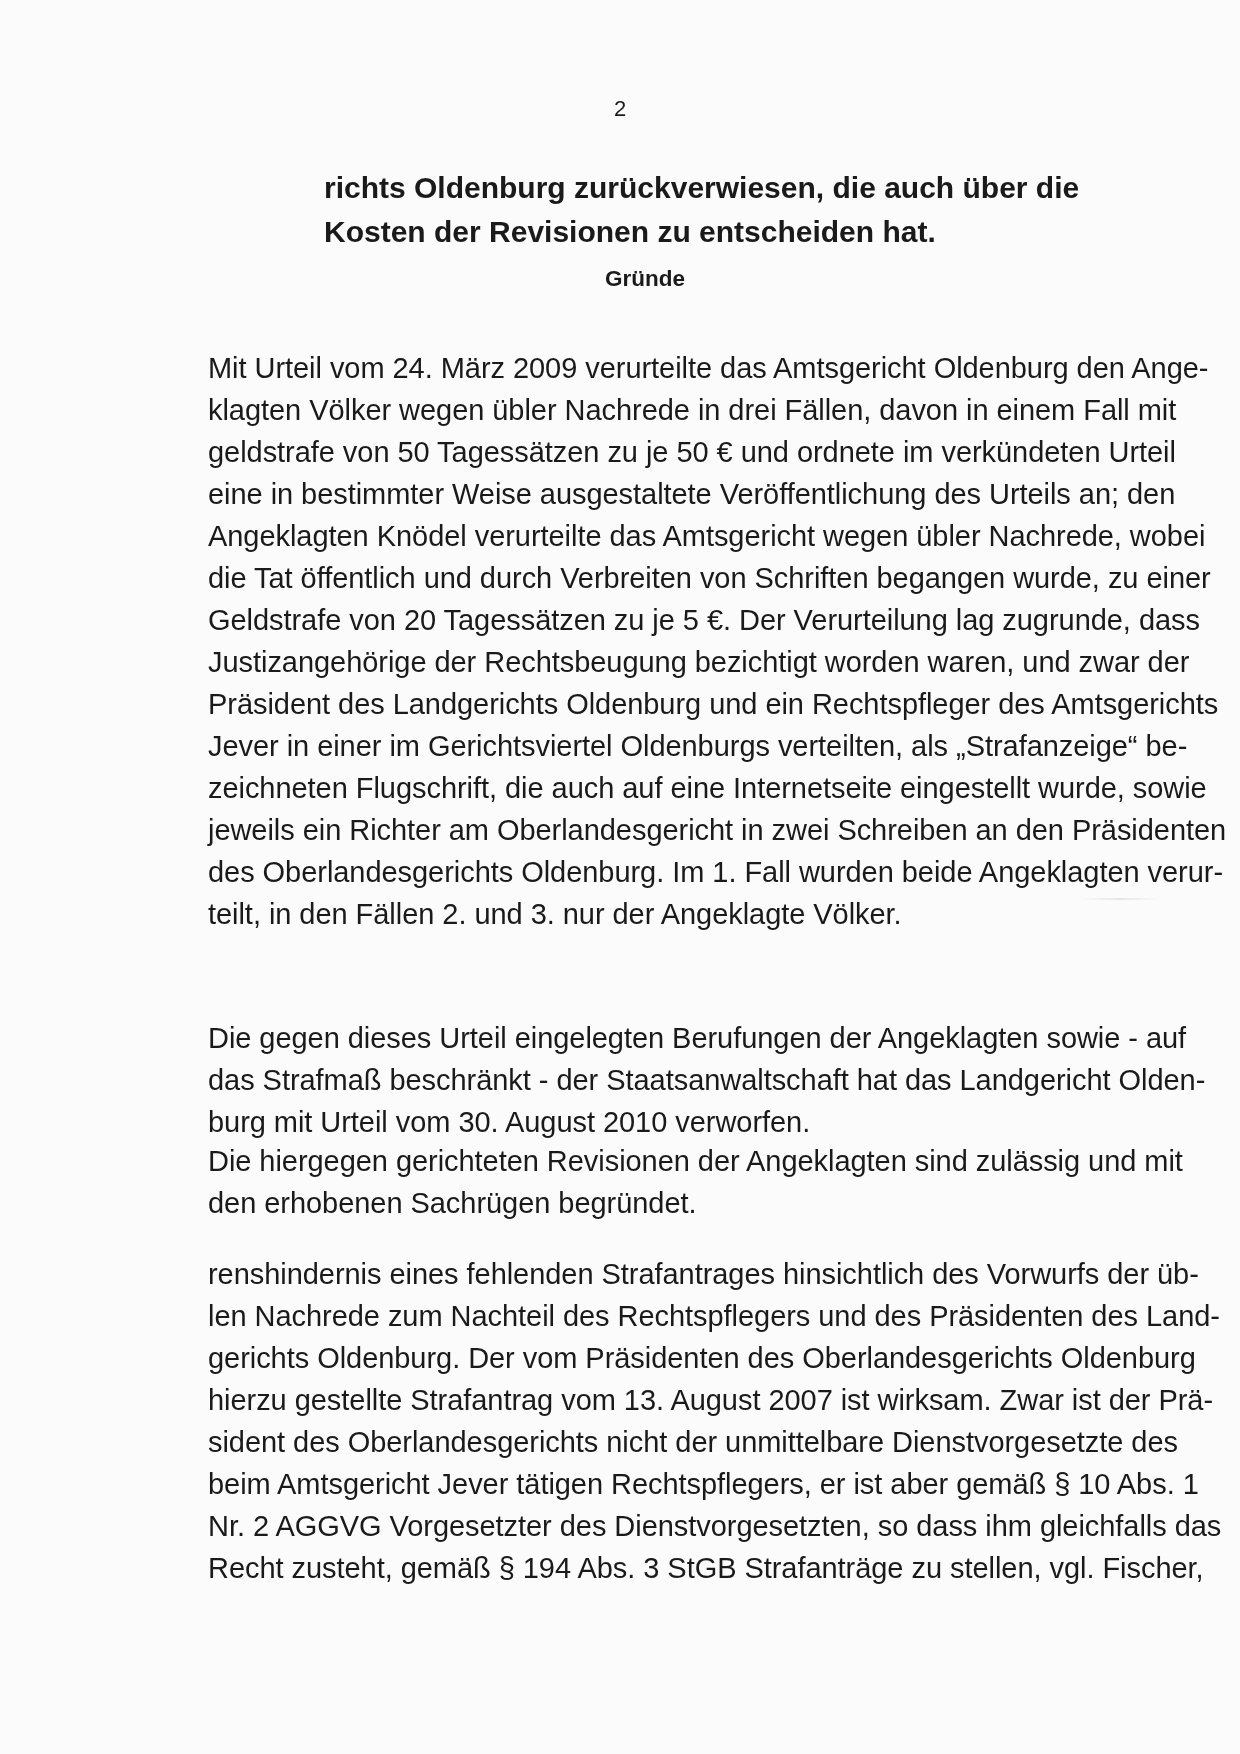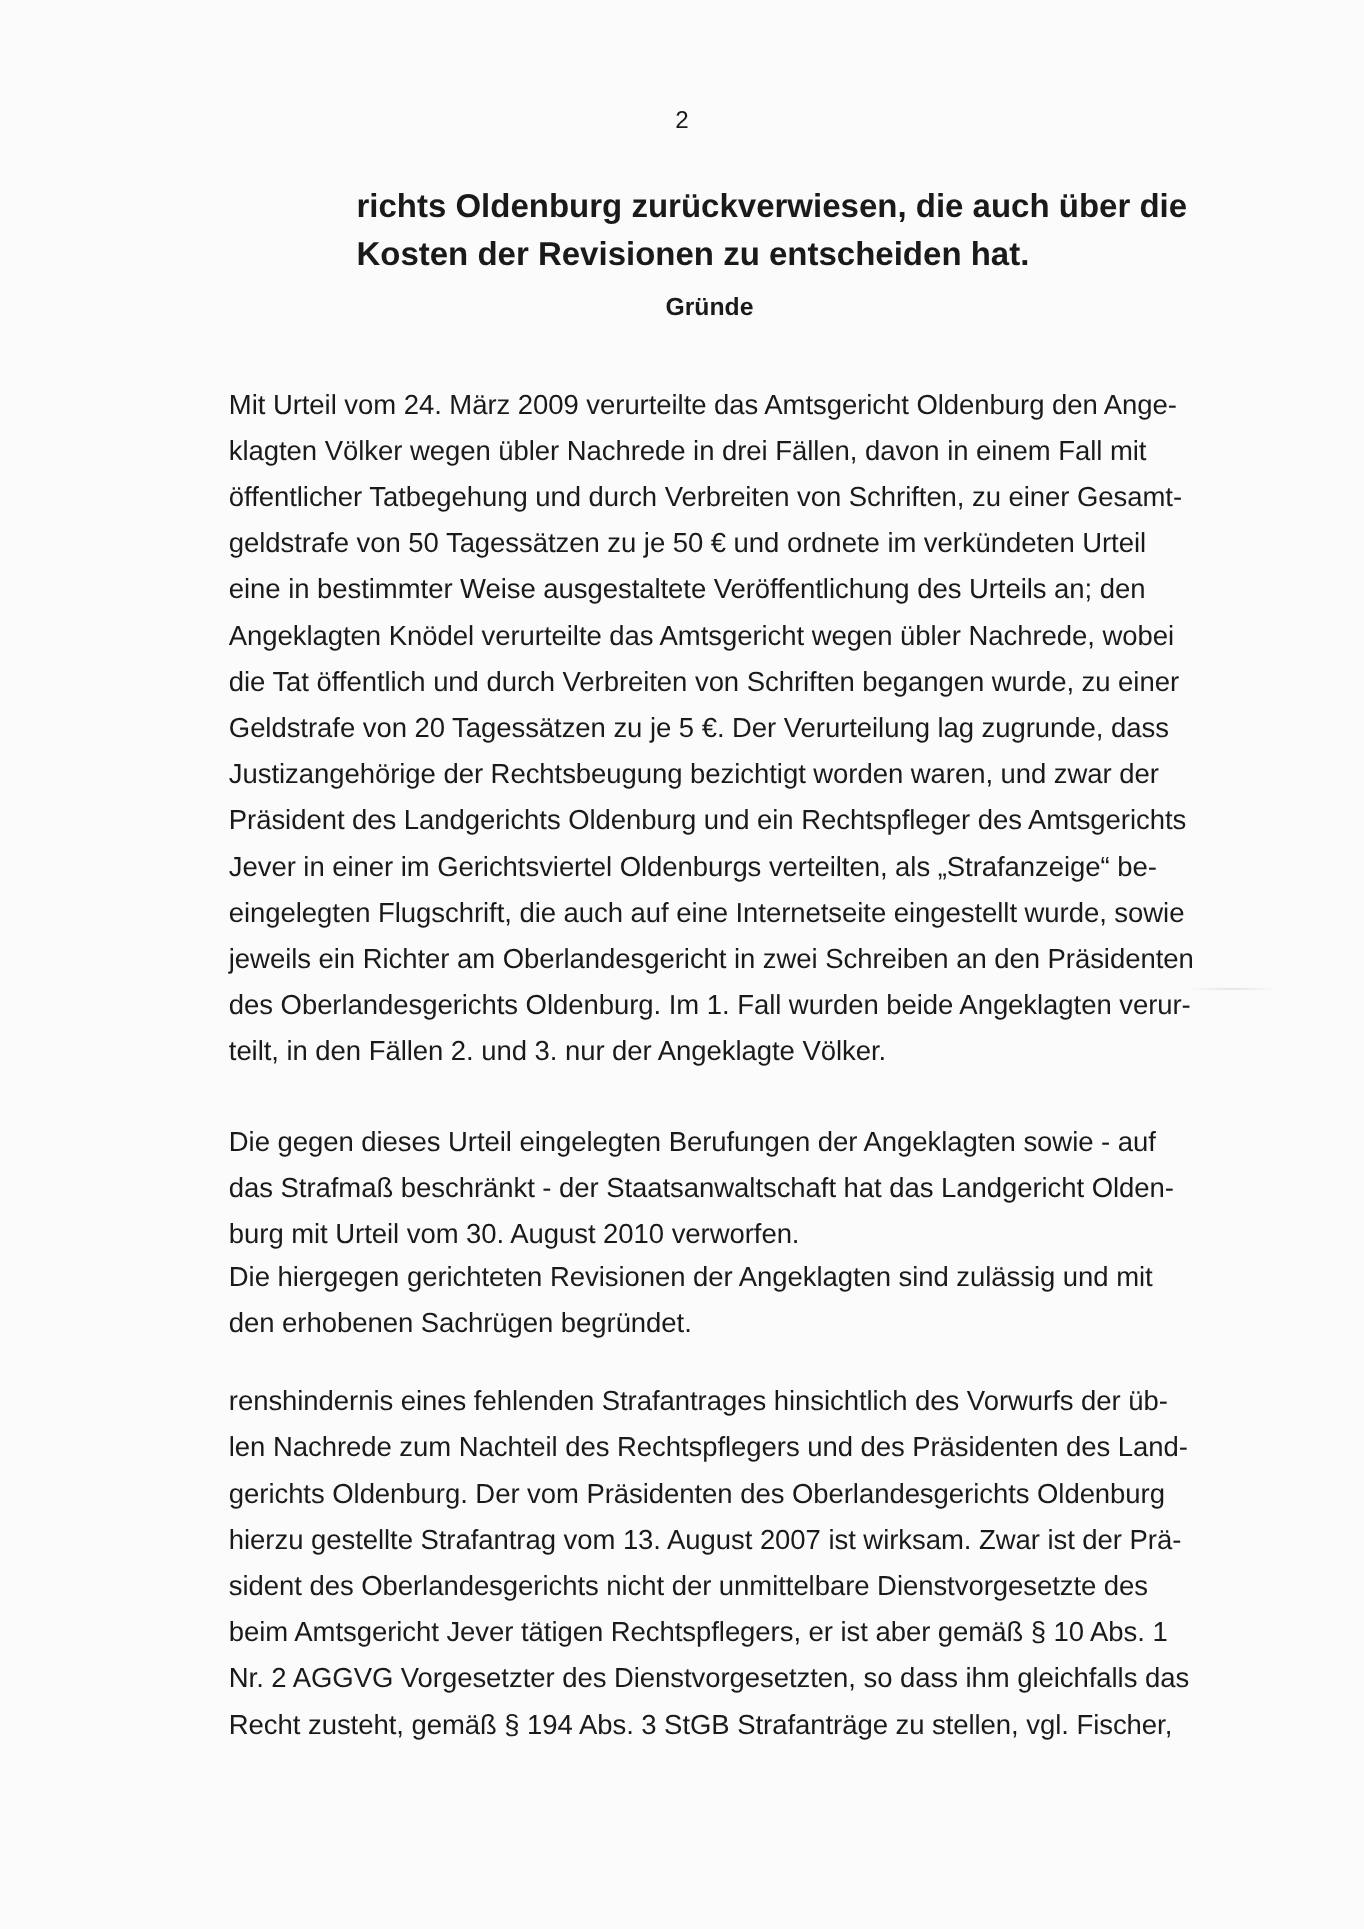--- a/index.html
+++ b/index.html
@@ -42,21 +42,21 @@
     font-weight: bold;
     font-size: 22.5px;
     line-height: 26px;
   }
   .para {
     position: absolute;
     left: 208px;
     width: 880px;
   }
   .line {
-    font-size: 25px;
+    font-size: 29px;
     line-height: 42px;
     white-space: nowrap;
     letter-spacing: -0.05px;
   }
   #p1 { top: 347px; }
   #p2 { top: 997px; margin-top: 20px; }
   #p3 { top: 1140px; }
   #p4 { top: 1253px; }
   .scan-mark {
     position: absolute;
@@ -75,30 +75,29 @@
 <div class="head-block">
   <div class="head-line">richts Oldenburg zurückverwiesen, die auch über die</div>
   <div class="head-line">Kosten der Revisionen zu entscheiden hat.</div>
 </div>
 
 <div class="section-title">Gründe</div>
 
 <div id="p1" class="para">
   <div class="line">Mit Urteil vom 24. März 2009 verurteilte das Amtsgericht Oldenburg den Ange-</div>
   <div class="line">klagten Völker wegen übler Nachrede in drei Fällen, davon in einem Fall mit</div>
-  <div class="line">öffentlicher Tatbegehung und durch Verbreiten von Schriften, zu einer Gesamt-</div>
   <div class="line">geldstrafe von 50 Tagessätzen zu je 50 € und ordnete im verkündeten Urteil</div>
   <div class="line">eine in bestimmter Weise ausgestaltete Veröffentlichung des Urteils an; den</div>
   <div class="line">Angeklagten Knödel verurteilte das Amtsgericht wegen übler Nachrede, wobei</div>
   <div class="line">die Tat öffentlich und durch Verbreiten von Schriften begangen wurde, zu einer</div>
   <div class="line">Geldstrafe von 20 Tagessätzen zu je 5 €. Der Verurteilung lag zugrunde, dass</div>
   <div class="line">Justizangehörige der Rechtsbeugung bezichtigt worden waren, und zwar der</div>
   <div class="line">Präsident des Landgerichts Oldenburg und ein Rechtspfleger des Amtsgerichts</div>
   <div class="line">Jever in einer im Gerichtsviertel Oldenburgs verteilten, als „Strafanzeige“ be-</div>
-  <div class="line">eingelegten Flugschrift, die auch auf eine Internetseite eingestellt wurde, sowie</div>
+  <div class="line">zeichneten Flugschrift, die auch auf eine Internetseite eingestellt wurde, sowie</div>
   <div class="line">jeweils ein Richter am Oberlandesgericht in zwei Schreiben an den Präsidenten</div>
   <div class="line">des Oberlandesgerichts Oldenburg. Im 1. Fall wurden beide Angeklagten verur-</div>
   <div class="line">teilt, in den Fällen 2. und 3. nur der Angeklagte Völker.</div>
 </div>
 
 <div id="p2" class="para">
   <div class="line">Die gegen dieses Urteil eingelegten Berufungen der Angeklagten sowie - auf</div>
   <div class="line">das Strafmaß beschränkt - der Staatsanwaltschaft hat das Landgericht Olden-</div>
   <div class="line">burg mit Urteil vom 30. August 2010 verworfen.</div>
 </div>

